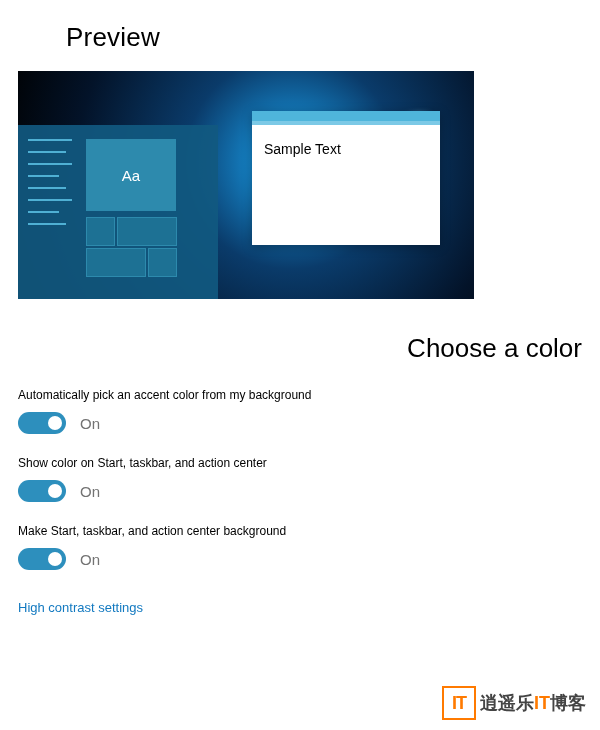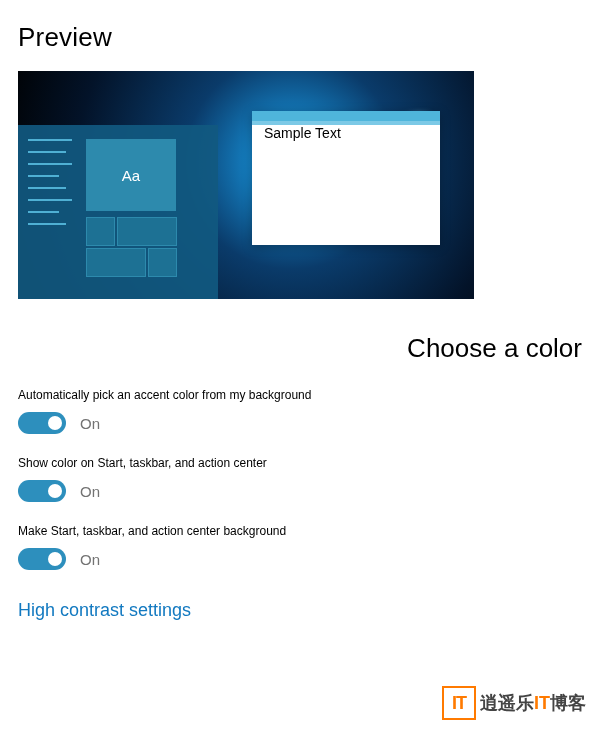--- a/index.html
+++ b/index.html
@@ -11,20 +11,21 @@
     height: 730px;
     padding: 22px 18px 0 18px;
     position: relative;
     overflow: hidden;
   }
   h1.preview-title {
     font-weight: 300;
     font-size: 26px;
     margin-bottom: 18px;
     letter-spacing: 0.2px;
+    margin-left: 48px;
   }
   .preview-box {
     width: 456px;
     height: 228px;
     background: radial-gradient(circle at 60% 40%, #3bd6ff 0%, #1583c6 12%, #0a3b6a 35%, #031329 70%, #000 100%);
     position: relative;
     overflow: hidden;
     margin-bottom: 34px;
   }
   .light-beam {
@@ -80,21 +81,21 @@
     background: #fff;
     box-shadow: 0 2px 10px rgba(0,0,0,0.3);
   }
   .sample-titlebar {
     height: 10px; background: #4fb5db;
   }
   .sample-accent {
     height: 4px; background: #7cc9e6;
   }
   .sample-body {
-    padding: 0 12px;
+    padding: 16px 12px;
     font-size: 14px;
     color: #000;
   }
 
   h2.section-title {
     font-weight: 300;
     font-size: 26px;
     margin-bottom: 24px;
     text-align: right;
   }
@@ -123,21 +124,21 @@
     width: 14px; height: 14px;
     border-radius: 50%;
     background: #fff;
   }
   .toggle-state {
     font-size: 15px;
     color: #737373;
   }
   .link {
     color: #1279c0;
-    font-size: 18px;
+    font-size: 13px;
     cursor: pointer;
     margin-top: 8px;
     display: inline-block;
   }
 
   .watermark {
     position: absolute;
     right: 14px; bottom: 10px;
     display: flex; align-items: center; gap: 4px;
     font-weight: 700;

